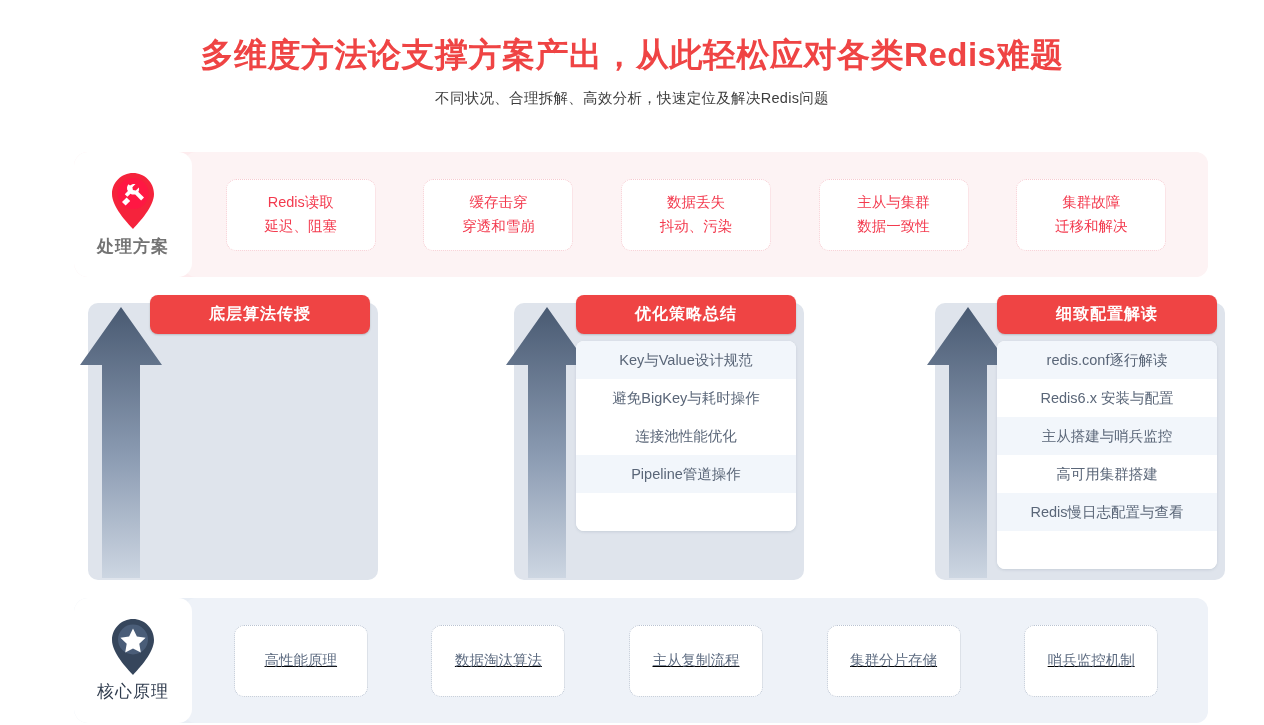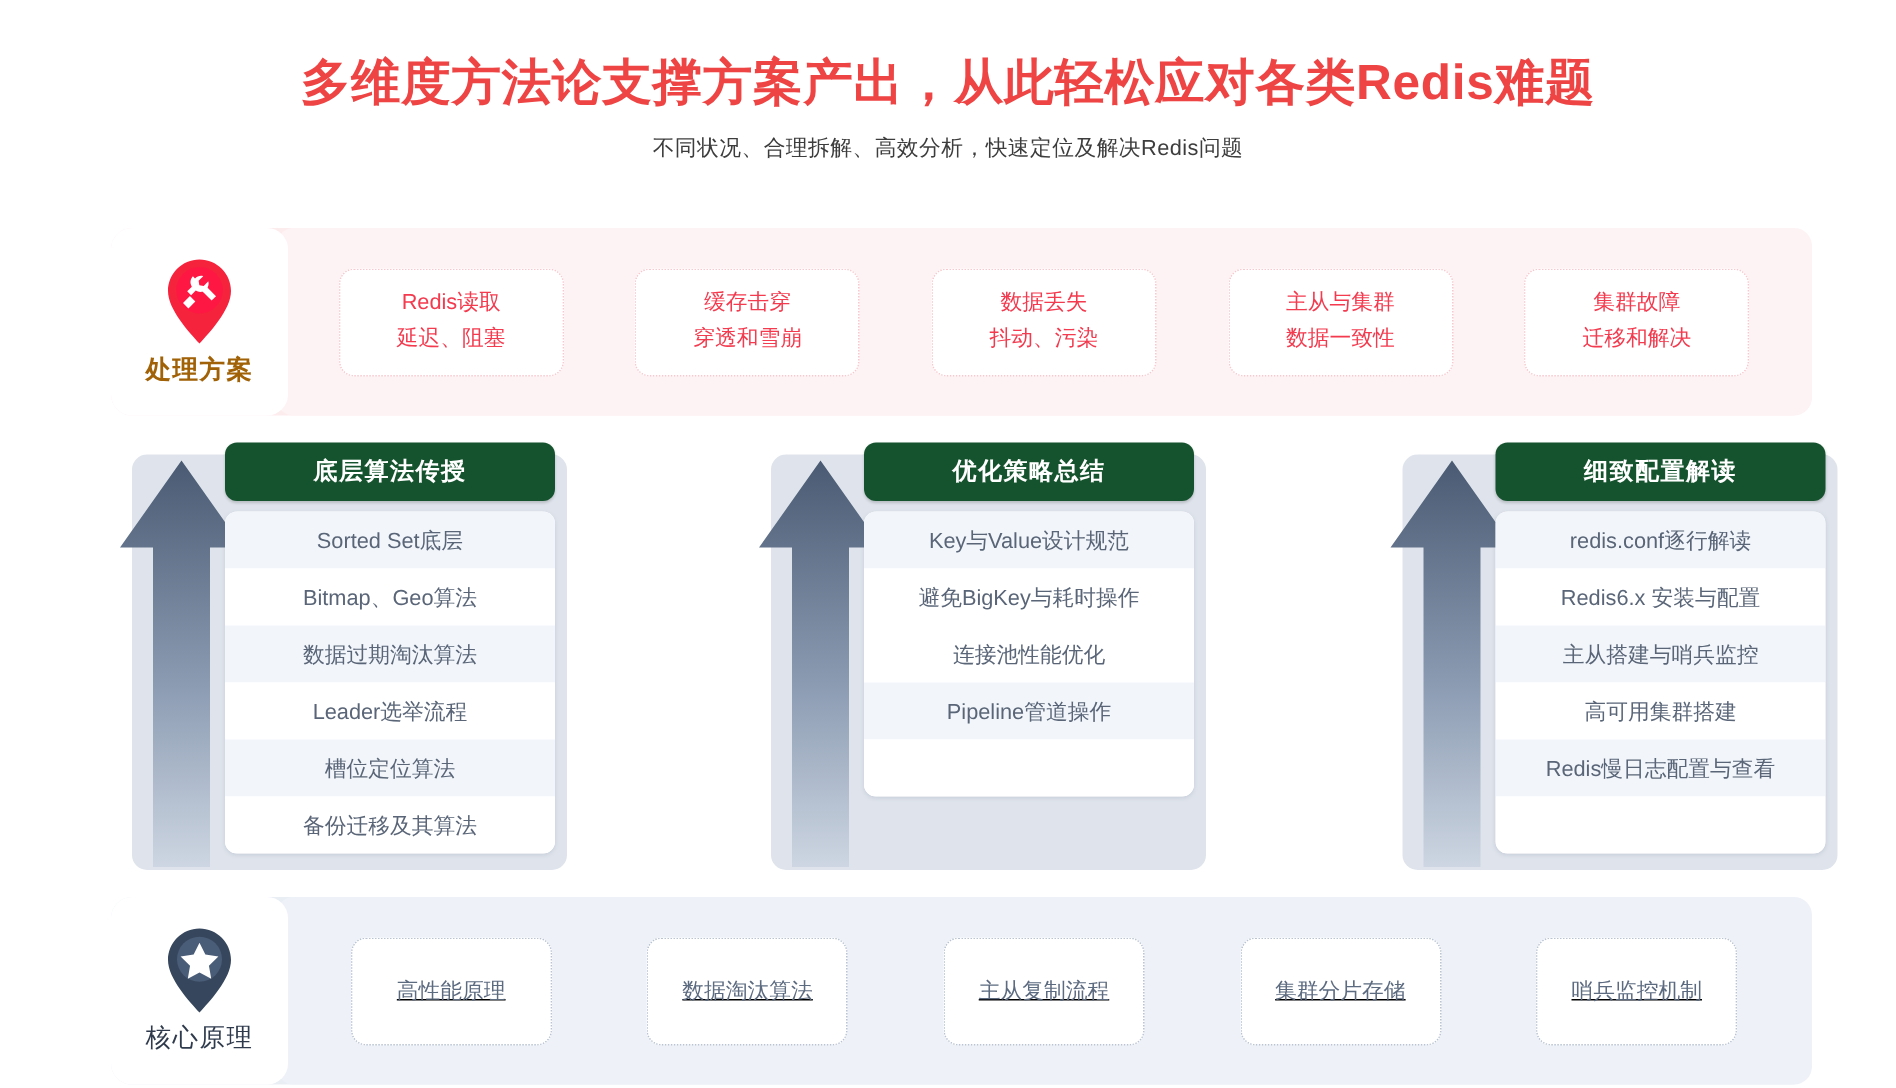--- a/index.html
+++ b/index.html
@@ -92,21 +92,21 @@
     align-items: center;
     justify-content: center;
     color: #f33a4e;
     font-size: 14.5px;
     line-height: 1.65;
   }
   .badge-label-pink {
     margin-top: 5px;
     font-size: 17px;
     font-weight: bold;
-    color: #a16207;
+    color: #737373;
     letter-spacing: 1px;
   }
 
   
   .band-bottom {
     top: 598px;
     left: 74px;
     width: 1134px;
     background: #e9eef5;
     border-radius: 14px;
@@ -180,21 +180,21 @@
 
   .col-inner {
     position: absolute;
     left: 72px;
     top: 0;
     width: 220px;
     z-index: 2;
   }
   .col-header {
     height: 39px;
-    background: #14532d;
+    background: #ef4444;
     border-radius: 8px;
     display: flex;
     align-items: center;
     justify-content: center;
     color: #ffffff;
     font-size: 16px;
     font-weight: bold;
     letter-spacing: 1px;
     box-shadow: 0 1px 2px rgba(0,0,0,0.18);
   }
@@ -277,28 +277,20 @@
               <stop offset="0%" stop-color="#495a72"></stop>
               <stop offset="55%" stop-color="#8b9bb2"></stop>
               <stop offset="100%" stop-color="#cdd6e2"></stop>
             </linearGradient>
           </defs>
           <path d="M43 4 L84 62 L62 62 L62 275 L24 275 L24 62 L2 62 Z" fill="url(#ag0)"></path>
         </svg>
       </div>
       <div class="col-inner">
         <div class="col-header">底层算法传授</div>
-        <div class="col-list">
-          <div class="col-row alt">Sorted Set底层</div>
-          <div class="col-row">Bitmap、Geo算法</div>
-          <div class="col-row alt">数据过期淘汰算法</div>
-          <div class="col-row">Leader选举流程</div>
-          <div class="col-row alt">槽位定位算法</div>
-          <div class="col-row">备份迁移及其算法</div>
-        </div>
       </div>
     </div>
 
     <div class="column col-1">
       <div class="col-backing"></div>
       <div class="arrow">
         <svg width="86" height="277" viewBox="0 0 86 277" preserveAspectRatio="none">
           <defs>
             <linearGradient id="ag1" x1="0" y1="0" x2="0" y2="1">
               <stop offset="0%" stop-color="#495a72"></stop>

